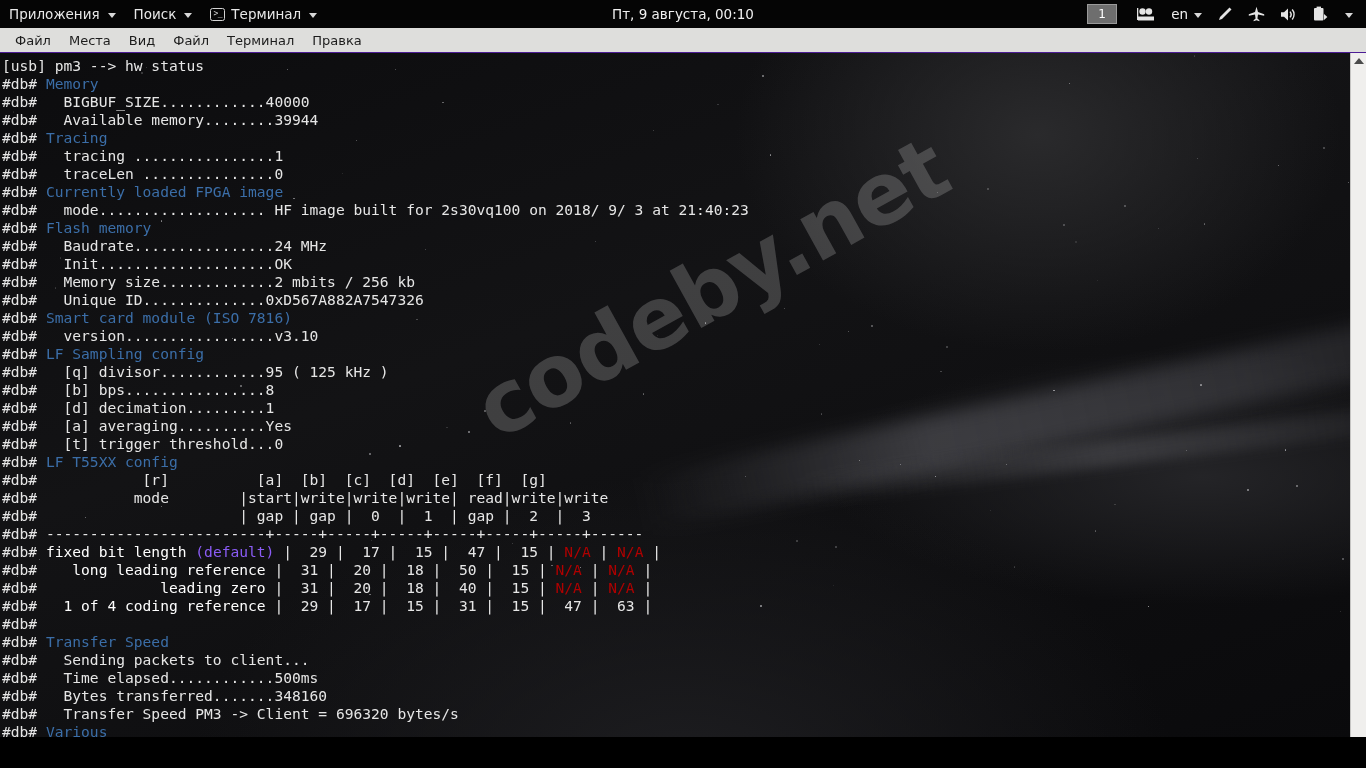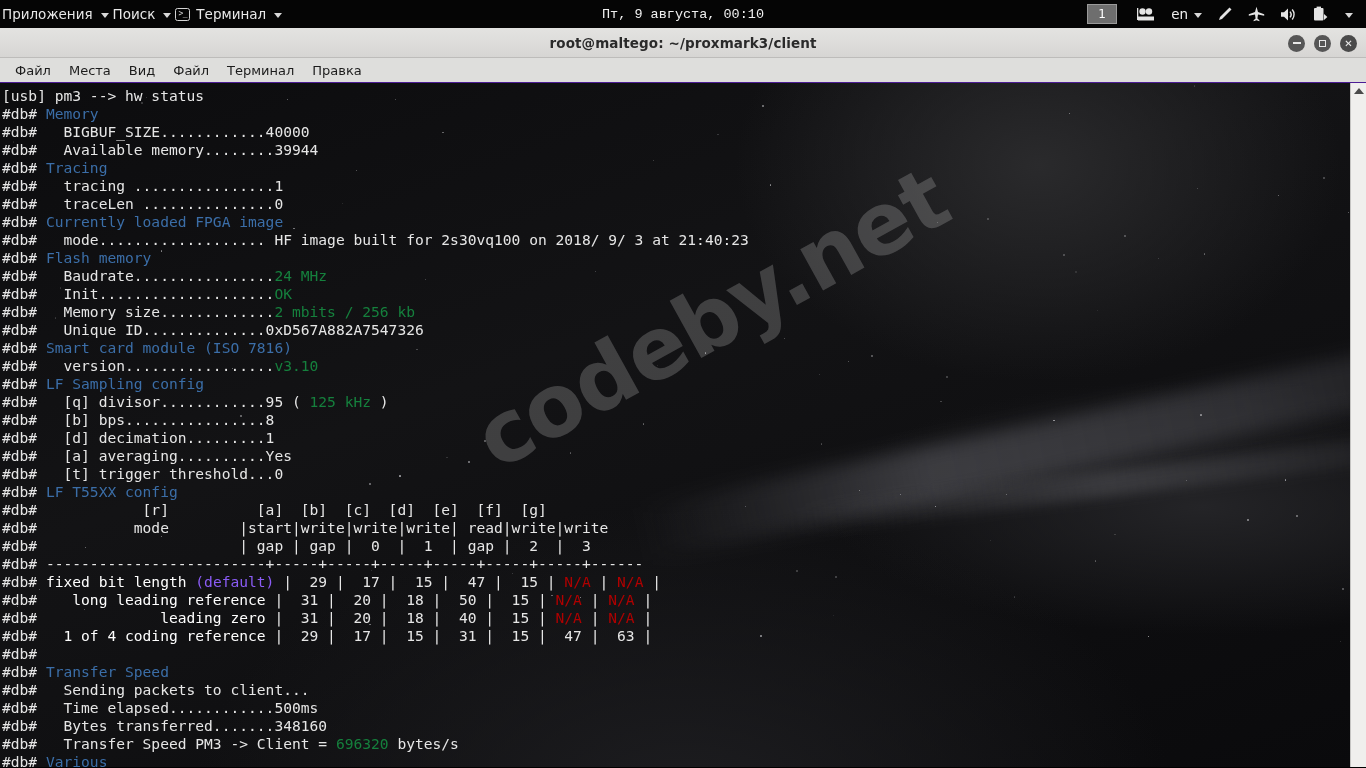--- a/index.html
+++ b/index.html
@@ -15,21 +15,21 @@
     position: absolute; top: 0; left: 0;
     width: 1366px; height: 28px;
     background: #050505;
     display: flex; align-items: center;
     color: #e8e8e8;
     font-size: 13.5px;
     z-index: 50;
   }
   .panel-menu {
     display: flex; align-items: center; gap: 6px;
-    padding: 2px 2px; height: 26px;
+    padding: 2px 9px; height: 26px;
     cursor: default; white-space: nowrap;
   }
   .caret {
     width: 0; height: 0;
     border-left: 4.5px solid transparent;
     border-right: 4.5px solid transparent;
     border-top: 5px solid #d8d8d8;
     display: inline-block;
     margin-left: 2px; position: relative; top: 1px;
   }
@@ -41,21 +41,20 @@
     color: #d4d4d4;
     font-family: "DejaVu Sans Mono", monospace;
     text-align: center;
     letter-spacing: -0.5px;
     overflow: hidden;
   }
   #panel-clock {
     position: absolute; left: 0; right: 0;
     text-align: center; font-size: 13.5px; color: #f0f0f0;
     pointer-events: none;
-    font-family: Liberation Mono, monospace;
   }
   #panel-right {
     position: absolute; right: 6px; top: 0; height: 28px;
     display: flex; align-items: center; gap: 1px;
   }
   #workspace-switcher {
     width: 30px; height: 20px;
     background: #6e6e6e;
     border: 1px solid #9a9a9a;
     color: #fff; font-size: 12px;
@@ -173,21 +172,21 @@
     padding: 4px 0 0 2px;
     font-family: "DejaVu Sans Mono", monospace;
     font-size: 14.6px;
     line-height: 18px;
     color: #e6e6e6;
     white-space: pre;
     letter-spacing: 0px;
   }
   #term-text .line { height: 18px; }
   .c-hdr  { color: #3b6ea8; }
-  .c-yel  { color: #15803d; }
+  .c-yel  { color: #e5e5e5; }
   .c-yel2 { color: #ffffff; }
   .c-dim  { color: #8b5cf6; }
   .c-red  { color: #b00000; }
   .c-wht  { color: #e6e6e6; }
 
   
   #scrollbar {
     position: absolute; right: 0; top: 0;
     width: 16px; height: 684px;
     background: #f0efed;
@@ -280,38 +279,20 @@
     </div>
 
     <div class="tray-icon">
       <span class="caret"></span>
     </div>
   </div>
 </div>
 
 <div id="window">
 
-  <div id="titlebar">
-    <div id="titlebar-text">root@maltego: ~/proxmark3/client</div>
-    <div id="window-buttons">
-      <div class="winbtn">
-        <span class="winbtn-glyph">
-            <span class="bar"></span>
-          </span>
-      </div>
-      <div class="winbtn">
-        <span class="winbtn-glyph">
-            <span class="sq"></span>
-          </span>
-      </div>
-      <div class="winbtn close">
-        <span class="winbtn-glyph">✕</span>
-      </div>
-    </div>
-  </div>
 
   <div id="menubar">
     <div class="menu-item">Файл</div>
     <div class="menu-item">Места</div>
     <div class="menu-item">Вид</div>
     <div class="menu-item">Файл</div>
     <div class="menu-item">Терминал</div>
     <div class="menu-item">Правка</div>
   </div>
 

